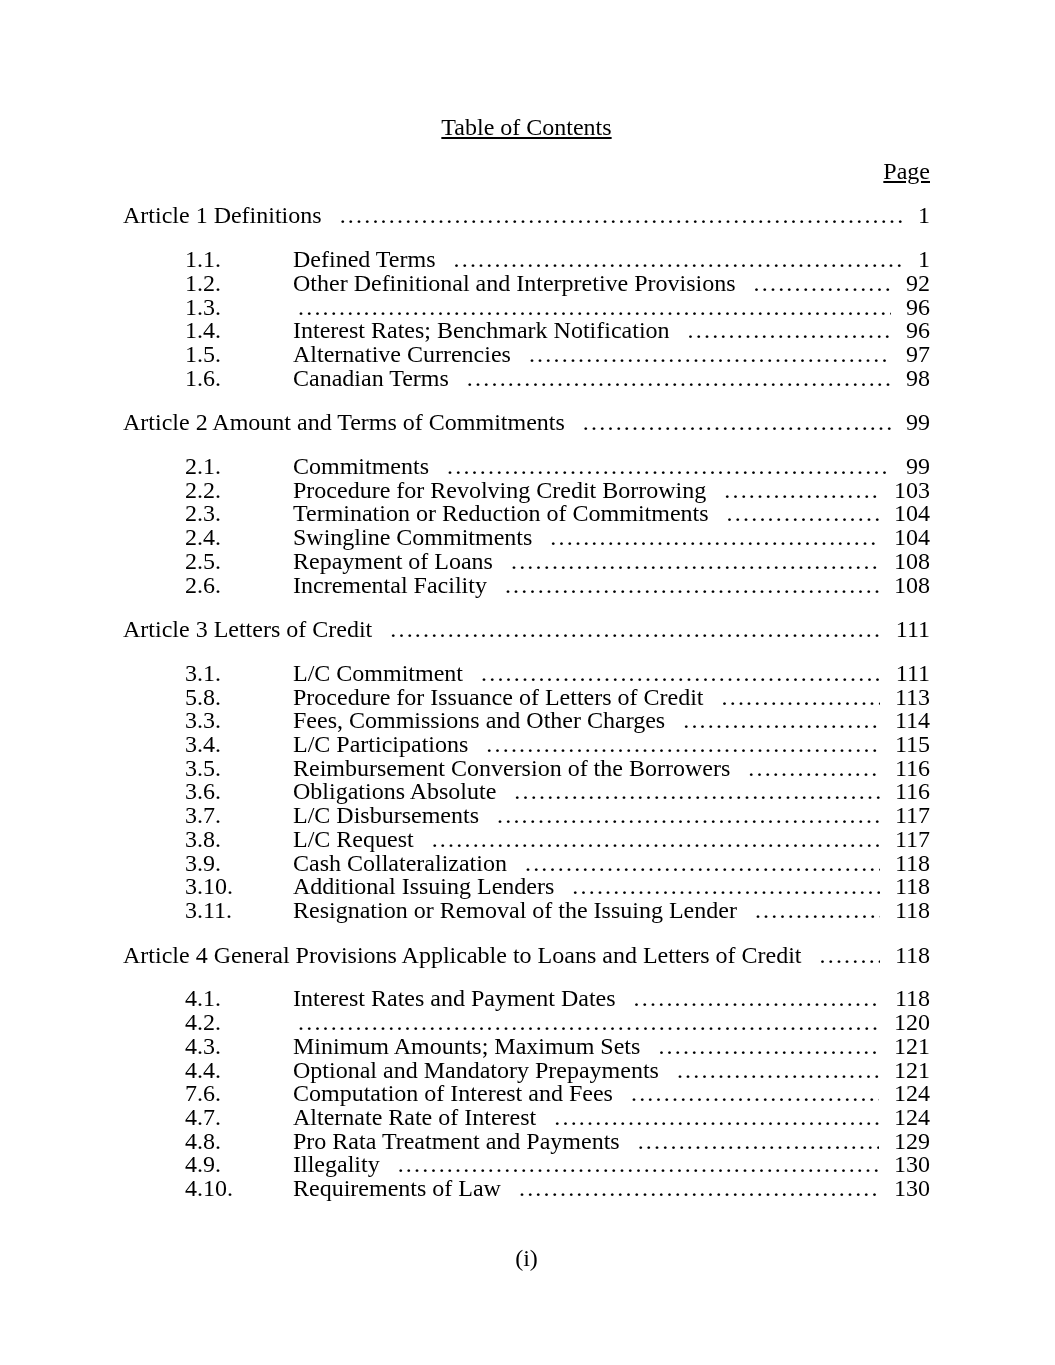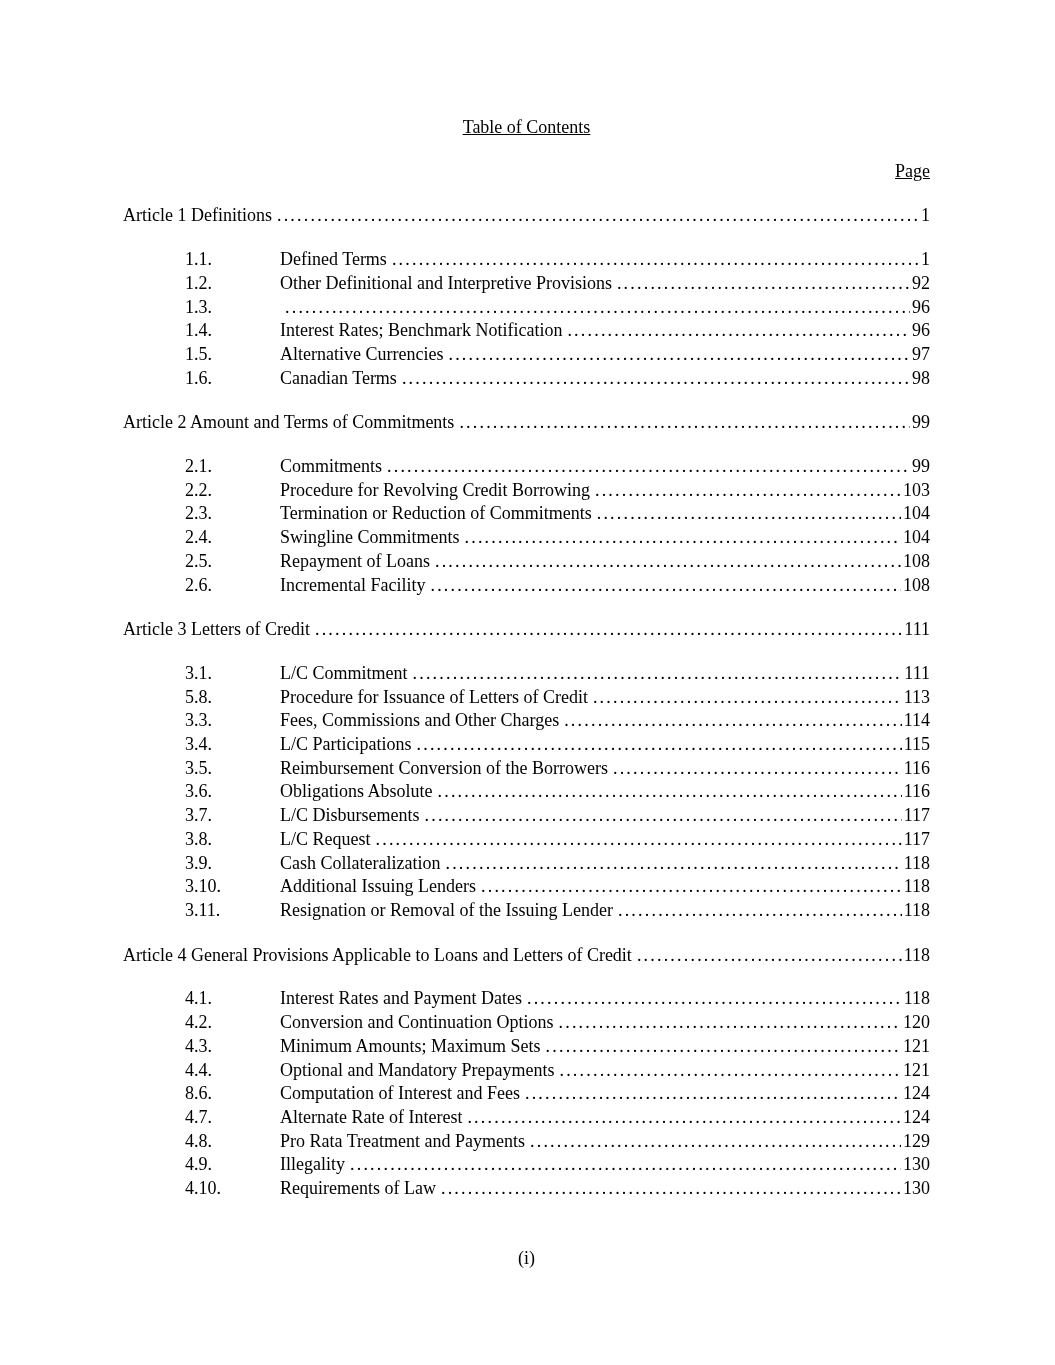--- a/index.html
+++ b/index.html
@@ -9,36 +9,37 @@
   }
   .page {
     position: relative;
     width: 1055px;
     height: 1365px;
     box-sizing: border-box;
     padding: 116px 125px 0 123px;
     background: #ffffff;
     color: #000000;
     font-family: "Liberation Serif", serif;
-    font-size: 18px;
+    font-size: 24px;
     line-height: 23.7px;
     overflow: hidden;
   }
   .doc-title {
     text-align: center;
     text-decoration: underline;
     margin-bottom: 20px;
   }
   .page-col-label {
     text-align: right;
     text-decoration: underline;
   }
   .toc-row {
     display: flex;
     align-items: baseline;
+    gap: 13px;
   }
   .article-row {
     margin: 21px 0 20px 0;
   }
   .sec-num {
     flex: 0 0 157px;
     box-sizing: border-box;
     padding-left: 62px;
     white-space: nowrap;
   }
@@ -239,38 +240,37 @@
           <span class="pg">118</span>
         </div>
         <div class="toc-row section-row">
           <span class="sec-num">4.1.</span>
           <span class="sec-title">Interest Rates and Payment Dates</span>
           <span class="dots"></span>
           <span class="pg">118</span>
         </div>
         <div class="toc-row section-row">
           <span class="sec-num">4.2.</span>
-          <span class="sec-title">Conversion and Continuation Options</span>
           <span class="dots"></span>
           <span class="pg">120</span>
         </div>
         <div class="toc-row section-row">
           <span class="sec-num">4.3.</span>
           <span class="sec-title">Minimum Amounts; Maximum Sets</span>
           <span class="dots"></span>
           <span class="pg">121</span>
         </div>
         <div class="toc-row section-row">
           <span class="sec-num">4.4.</span>
           <span class="sec-title">Optional and Mandatory Prepayments</span>
           <span class="dots"></span>
           <span class="pg">121</span>
         </div>
         <div class="toc-row section-row">
-          <span class="sec-num">8.6.</span>
+          <span class="sec-num">7.6.</span>
           <span class="sec-title">Computation of Interest and Fees</span>
           <span class="dots"></span>
           <span class="pg">124</span>
         </div>
         <div class="toc-row section-row">
           <span class="sec-num">4.7.</span>
           <span class="sec-title">Alternate Rate of Interest</span>
           <span class="dots"></span>
           <span class="pg">124</span>
         </div>

